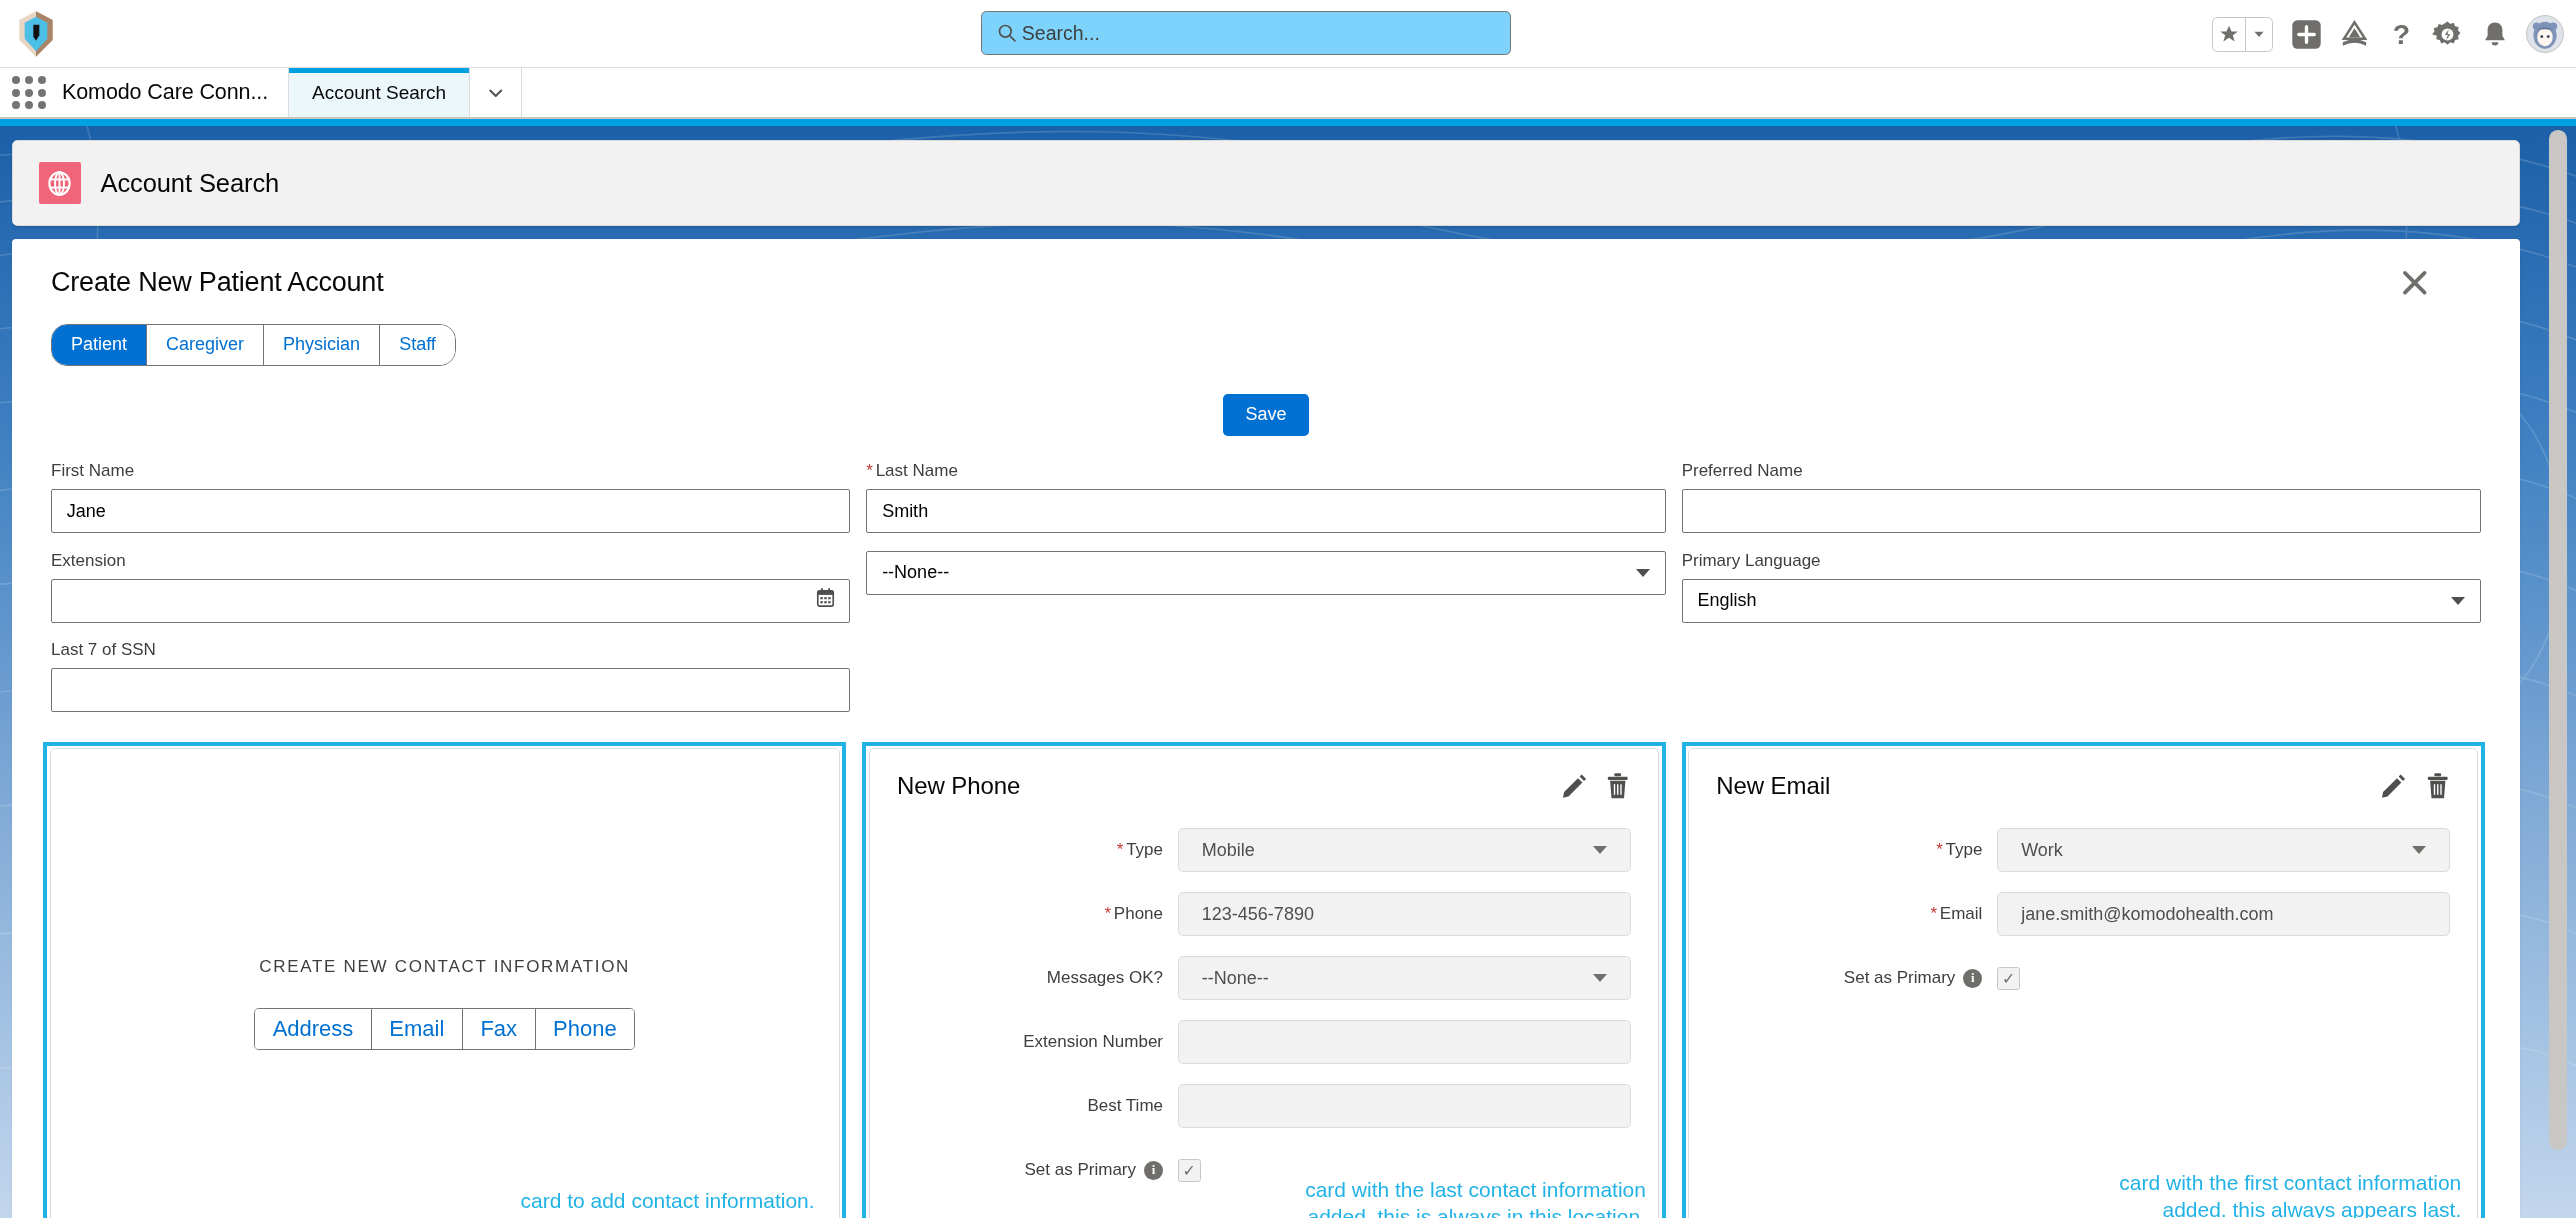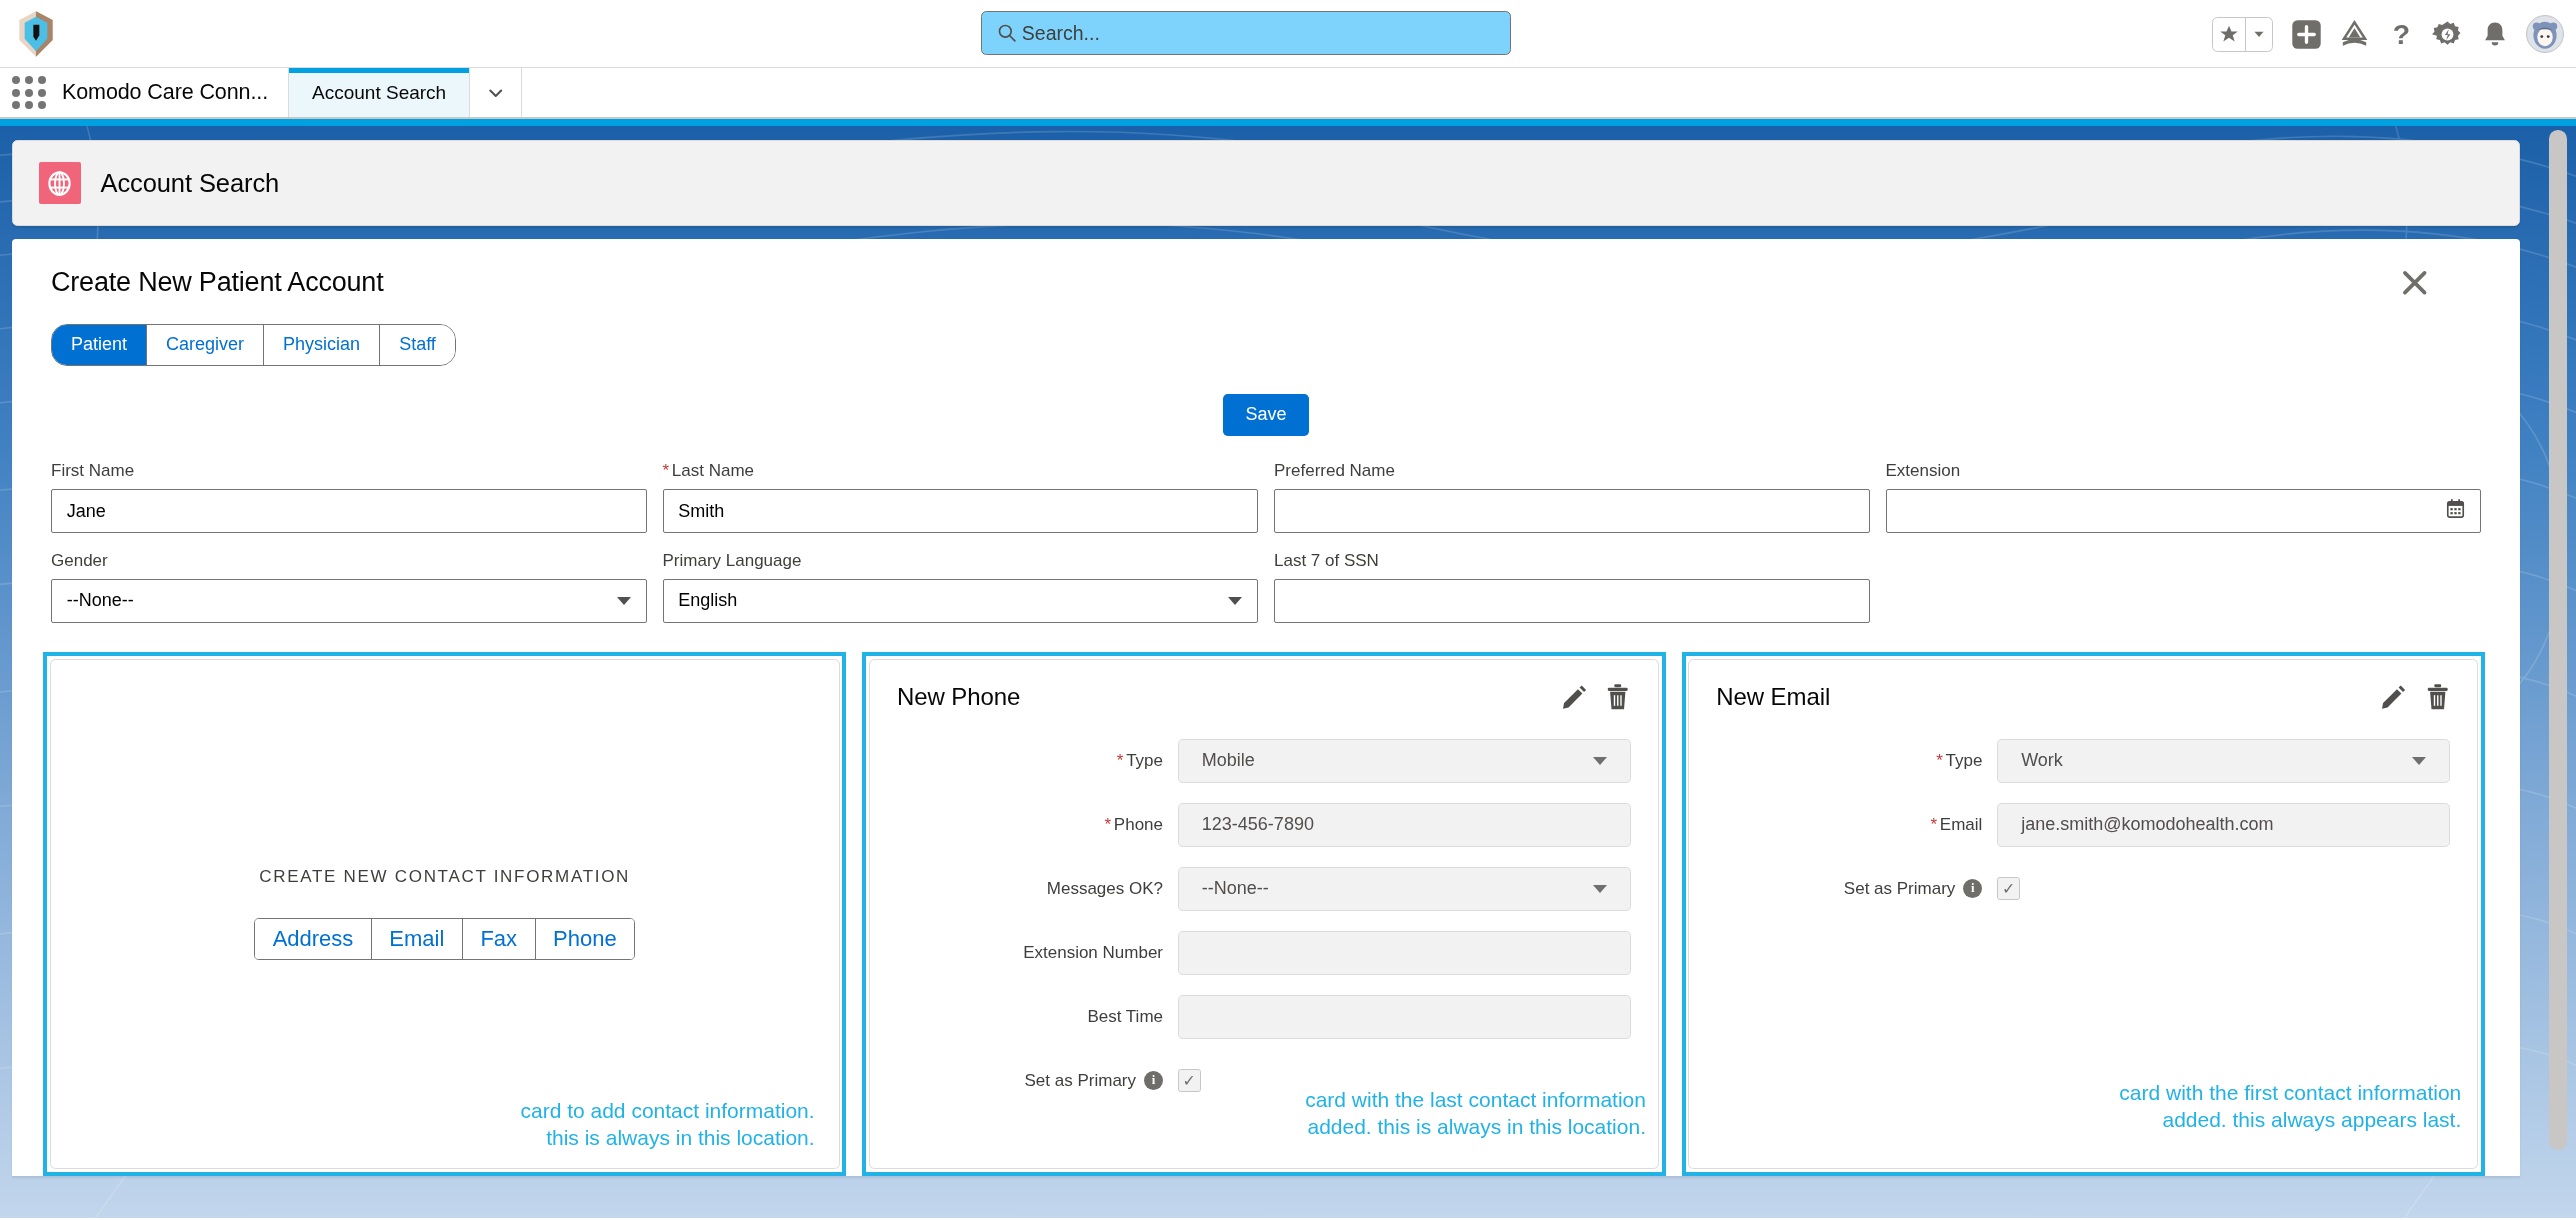--- a/index.html
+++ b/index.html
@@ -223,21 +223,21 @@
     border-radius: 4.7px;
     width: 86px; height: 42px;
     cursor: pointer;
     font-family: "Liberation Sans", sans-serif;
   }
 
   
   .form-grid {
     margin-top: 25.5px;
     display: grid;
-    grid-template-columns: repeat(4, 1fr);
+    grid-template-columns: repeat(3, 1fr);
     column-gap: 16px;
     row-gap: 17.5px;
   }
   .field-label {
     font-size: 17px;
     color: #3e3e3c;
     margin-bottom: 8px;
     display: block;
     white-space: nowrap;
   }
@@ -610,21 +610,20 @@
                       <rect x="4.4" y="14.4" width="2.6" height="2.4"></rect>
                       <rect x="8.7" y="14.4" width="2.6" height="2.4"></rect>
                       <rect x="13" y="14.4" width="2.6" height="2.4"></rect>
                     </g>
                 </svg>
               </span>
             </div>
           </div>
 
           <div>
-            <span class="field-label">Gender</span>
             <div class="field-input field-select">
               <span>--None--</span>
               <span class="caret-dn"></span>
             </div>
           </div>
 
           <div>
             <span class="field-label">Primary Language</span>
             <div class="field-input field-select">
               <span>English</span>

